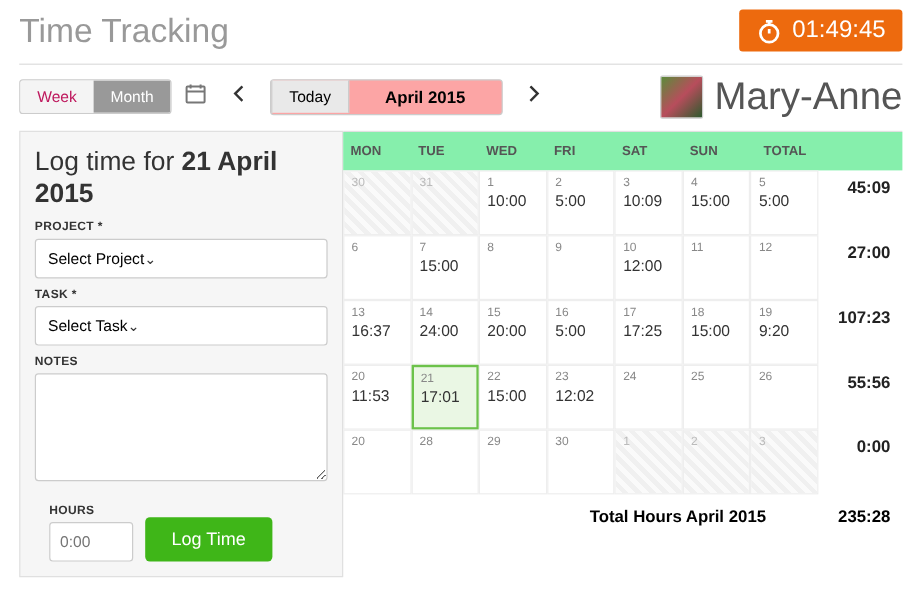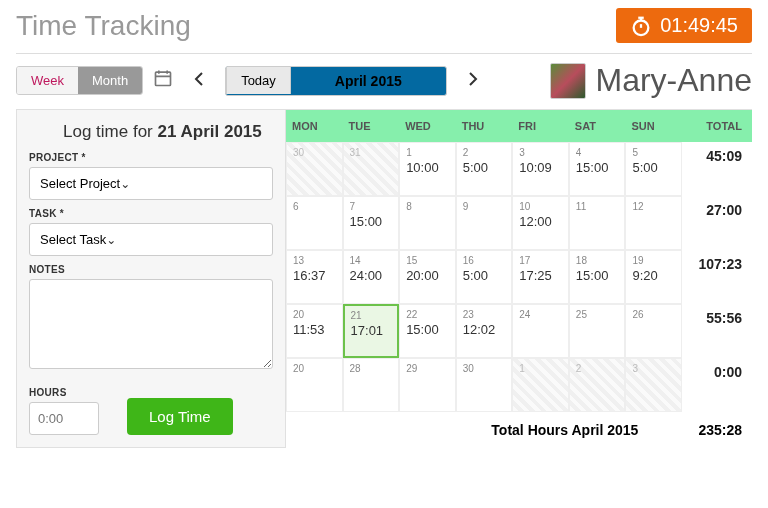--- a/index.html
+++ b/index.html
@@ -6,37 +6,37 @@
 body { width: 768px; height: 508px; background: #fff; padding: 8px 16px; }
 .header { display: flex; justify-content: space-between; align-items: center; border-bottom: 1px solid #ddd; padding-bottom: 10px; margin-bottom: 8px;}
 .title { font-size: 28px; font-weight: 300; color: #999; }
 .timer-badge { background: #ed6a0e; color: #fff; padding: 6px 14px; border-radius: 3px; display: flex; align-items: center; gap: 8px; font-size: 20px; font-weight: 500; }
 .timer-icon svg { width: 22px; height: 22px; display: block; }
 .toolbar { display: flex; align-items: center; gap: 10px; margin-bottom: 10px; }
 .seg { display: flex; border: 1px solid #ccc; border-radius: 3px; overflow: hidden; }
 .seg-btn { padding: 6px 14px; font-size: 13px; background: #f4f4f4; color: #be185d; cursor: pointer; }
 .seg-btn.active { background: #999; color: #fff; }
 .cal-icon { color: #777; font-size: 18px; }
-.navbox { display: flex; align-items: center; border: 1px solid #ccc; border-radius: 3px; background: #0369a1; }
+.navbox { display: flex; align-items: center; border: 1px solid #ccc; border-radius: 3px; background: #fca5a5; }
 .arrow-btn { padding: 4px 10px; color: #444; font-size: 16px; cursor: pointer; background:none; border:none;}
 .today-btn { background: #e9e9e9; padding: 6px 14px; font-size: 13px; border-left: 1px solid #ccc; border-right: 1px solid #ccc; cursor: pointer; }
-.period-label { padding: 6px 44px; font-size: 14px; font-weight: bold; }
+.period-label { padding: 6px 30px; font-size: 14px; font-weight: bold; }
 .spacer { flex: 1; }
 .user { display: flex; align-items: center; gap: 10px; }
 .avatar { width: 36px; height: 36px; border-radius: 2px; background: linear-gradient(135deg,#5a8c3a,#b84d5c,#2d5a2d); border:1px solid #ccc; }
 .username { font-size: 32px; color: #555; font-weight: 300; }
 .main { display: flex; gap: 0; }
 .logform { width: 270px; background: #f6f6f6; border: 1px solid #e0e0e0; padding: 12px; }
-.logtitle { font-size: 17px; margin-bottom: 10px; color:#333;margin-left:34px; }
+.logtitle { font-size: 22px; margin-bottom: 10px; color:#333; }
 .logtitle b { font-weight: bold; }
 .formlabel { font-size: 10px; font-weight: bold; letter-spacing: 0.3px; margin-bottom: 4px; margin-top: 8px; color:#333;}
 .select { position: relative; background: #fff; border: 1px solid #ccc; border-radius: 3px; padding: 8px 10px; font-size: 13px; cursor: pointer; display:flex; justify-content:flex-start; align-items:center;}
 .chev { font-size: 12px; color: #333; }
 .notes { width: 100%; height: 90px; border: 1px solid #ccc; border-radius: 3px; resize: both; font-size: 12px; padding: 6px;}
-.bottomrow { display: flex; gap: 28px; align-items: flex-end; margin-top: 6px;}
+.bottomrow { display: flex; gap: 10px; align-items: flex-end; margin-top: 6px; margin-left: 12px;}
 .hours-input { width: 70px; padding: 8px; border: 1px solid #ccc; border-radius: 3px; font-size: 13px; color:#999;}
 .logbtn { background: #3fb618; color: #fff; border: none; border-radius: 4px; padding: 10px 22px; font-size: 15px; cursor: pointer; }
 .cal { flex: 1; border-top: 1px solid #e0e0e0; }
 .cal-head { display: grid; grid-template-columns: repeat(7, 1fr) 70px; background: #86efac; }
 .cal-head div { padding: 10px 6px; font-size: 11px; font-weight: bold; color: #555; text-align: left; }
 .cal-head div:last-child { text-align: right; padding-right: 10px;}
 .cal-body { }
 .cal-row { display: grid; grid-template-columns: repeat(7, 1fr) 70px; }
 .cell { border: 1px solid #eee; padding: 4px 6px; height: 54px; position: relative; }
 .cell .dnum { font-size: 10px; color: #888; }
@@ -121,21 +121,20 @@
       </div>
       <button class="logbtn">Log Time</button>
     </div>
   </div>
 
   <div class="cal">
     <div class="cal-head" id="cal-head">
         <div>MON</div>
         <div>TUE</div>
         <div>WED</div>
-        <div>THU</div>
         <div>FRI</div>
         <div>SAT</div>
         <div>SUN</div>
         <div>TOTAL</div>
       </div>
     <div class="cal-body" id="cal-body">
         <div class="cal-row">
           <div class="cell faded">
             <div class="dnum">30</div>
             <div class="dval"></div>

